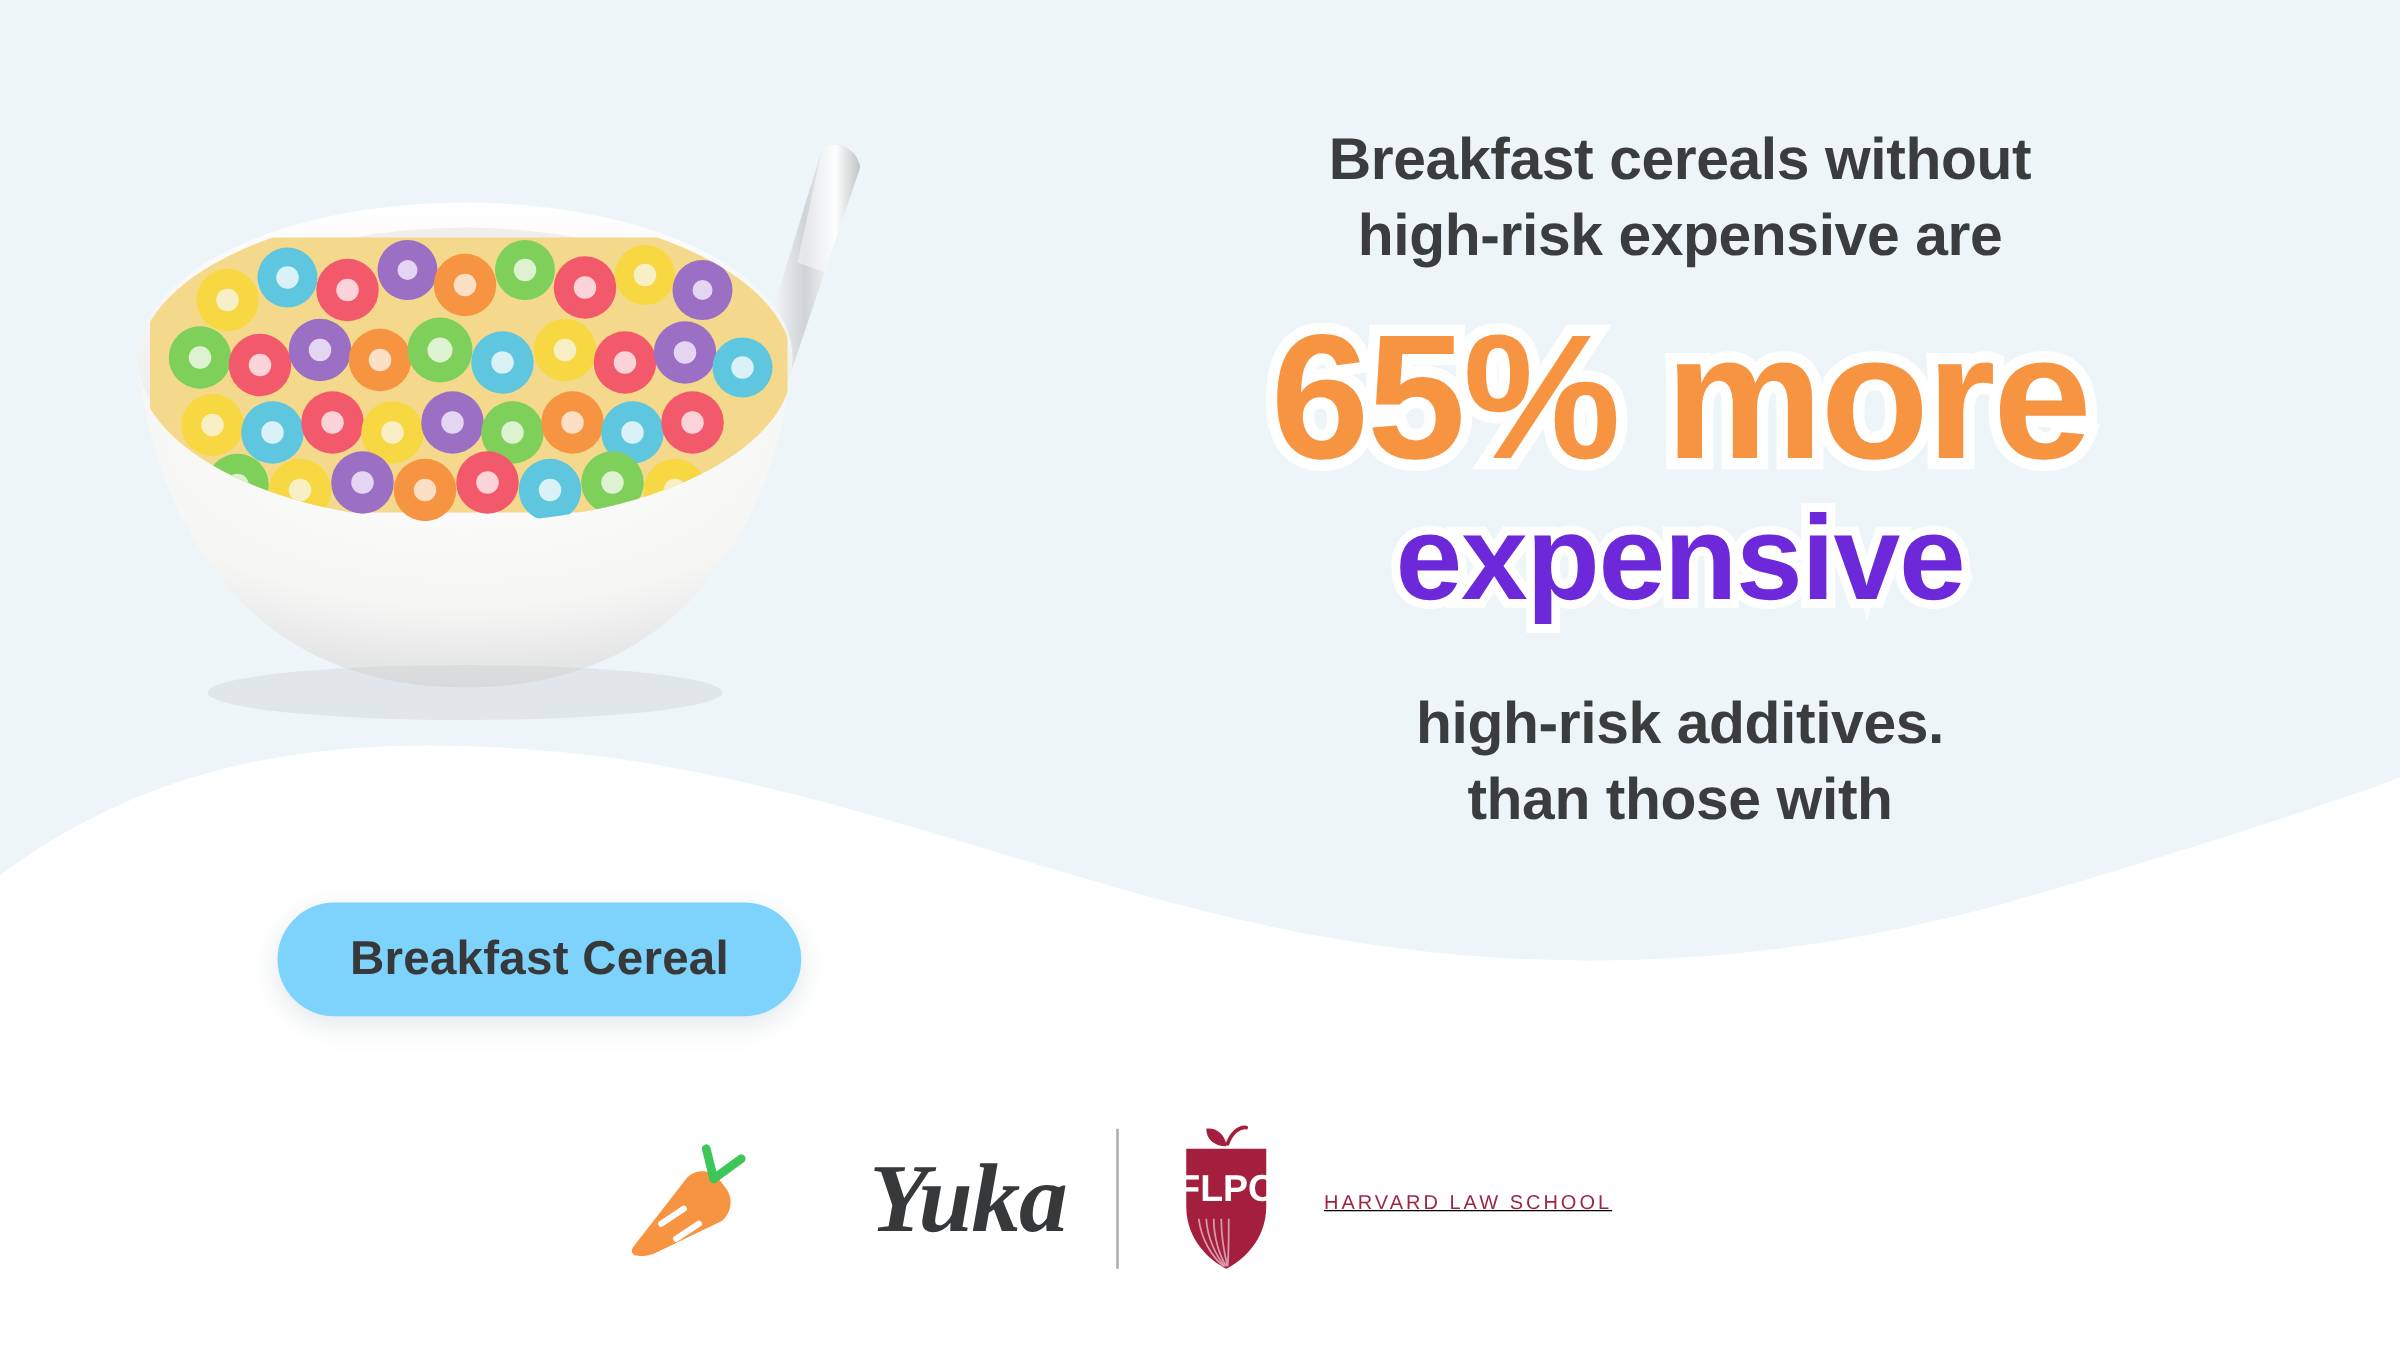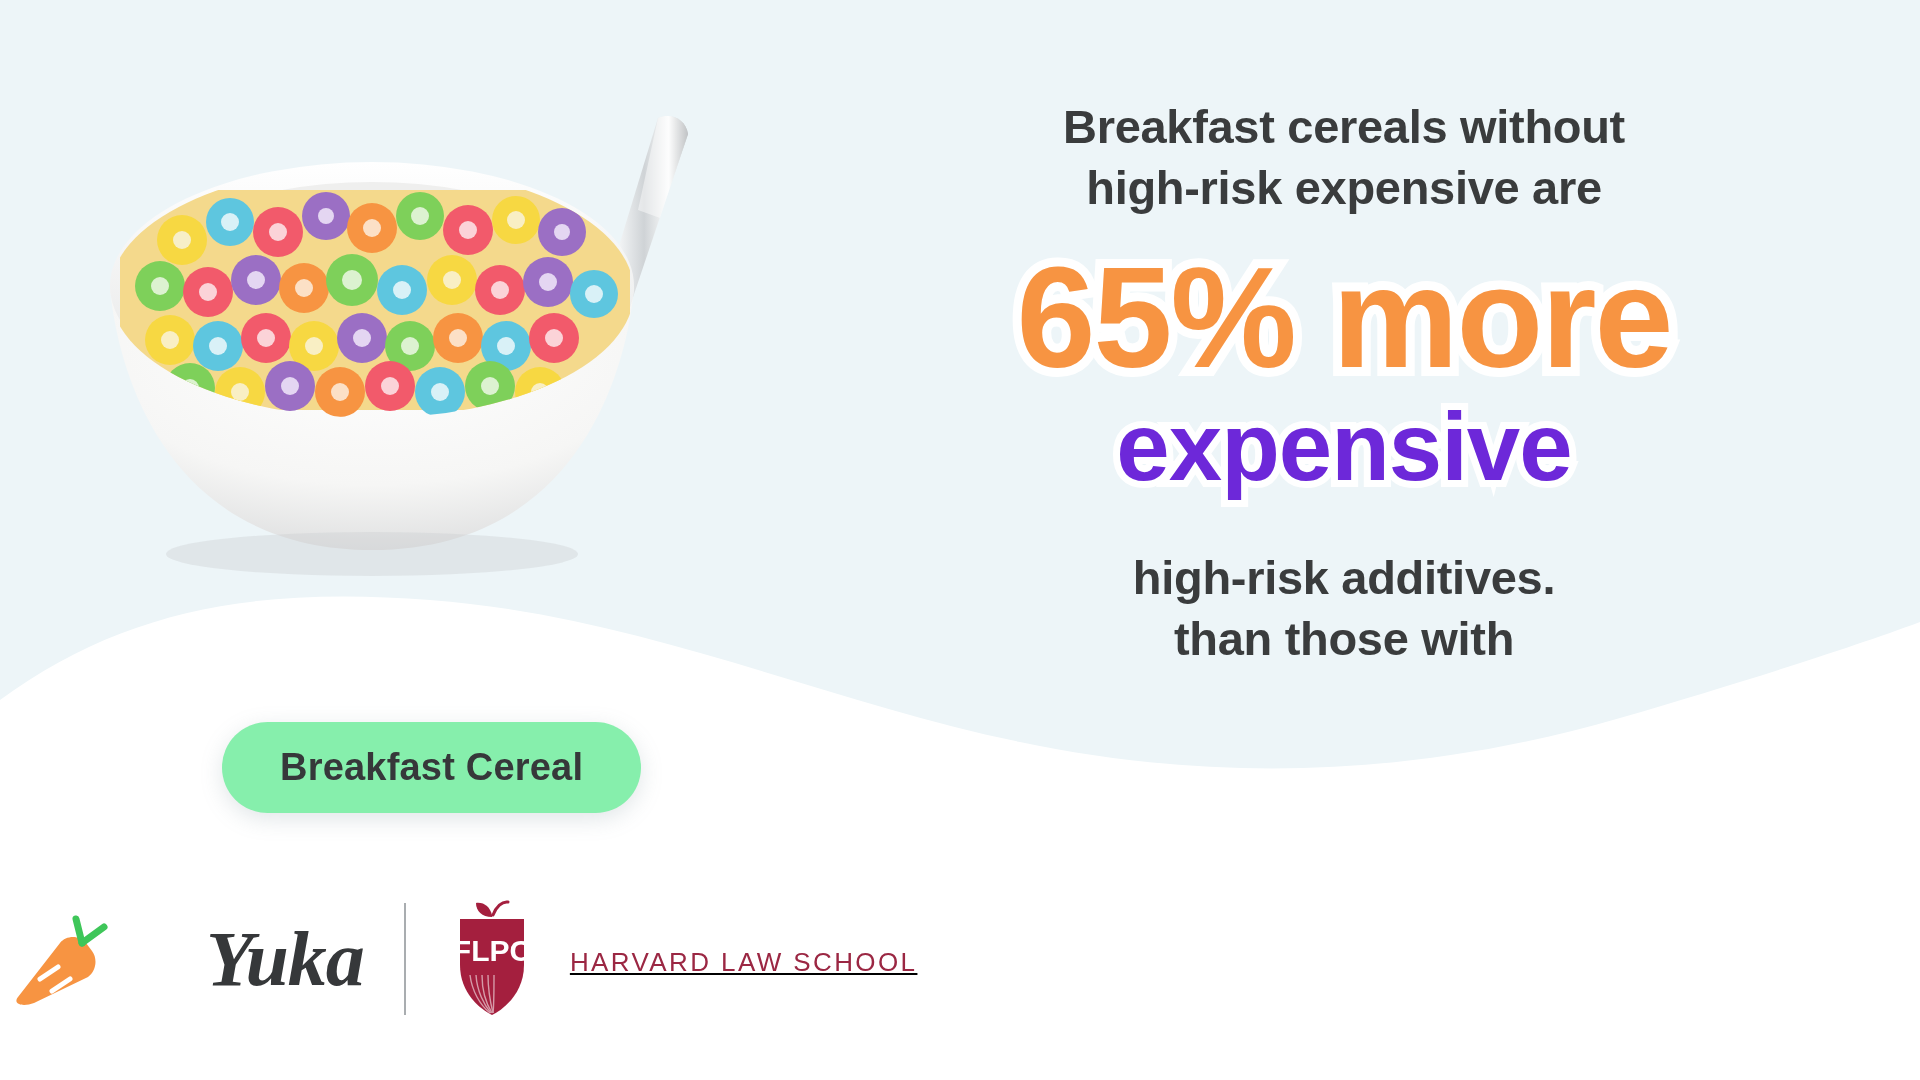--- a/index.html
+++ b/index.html
@@ -34,21 +34,21 @@
     height: 620px;
     z-index: 3;
   }
 
   
   .pill {
     position: absolute;
     left: 222px;
     top: 722px;
     z-index: 6;
-    background: #86efac;
+    background: #7dd3fc;
     border-radius: 60px;
     padding: 24px 58px;
     box-shadow: 0 6px 22px rgba(120,140,150,0.22);
     display: flex;
     align-items: center;
     justify-content: flex-start;
   }
   .pill-text {
     font-size: 38px;
     font-weight: 700;
@@ -109,20 +109,21 @@
   
   .footer {
     position: absolute;
     left: 0;
     top: 884px;
     width: 1779px;
     height: 150px;
     z-index: 7;
     display: flex;
     align-items: center;
+    justify-content: center;
     gap: 0px;
   }
   .yuka-logo { display: flex; align-items: center; }
   .divider {
     width: 2px;
     height: 112px;
     background: #a9adb0;
     margin: 0 40px;
     flex: none;
   }
@@ -142,21 +143,21 @@
     color: #1b1b1b;
     line-height: 1.08;
   }
   .flpc-and {
     font-style: italic;
     font-size: 28px;
     letter-spacing: 0.5px;
   }
   .flpc-l3 {
     font-family: "Liberation Sans", sans-serif;
-    font-size: 26px;
+    font-size: 16px;
     letter-spacing: 2.4px;
     color: #9b2743;
     margin-top: 7px;
     font-weight: 400;
   }
 </style>
 </head>
 <body>
 
 <div class="canvas">

